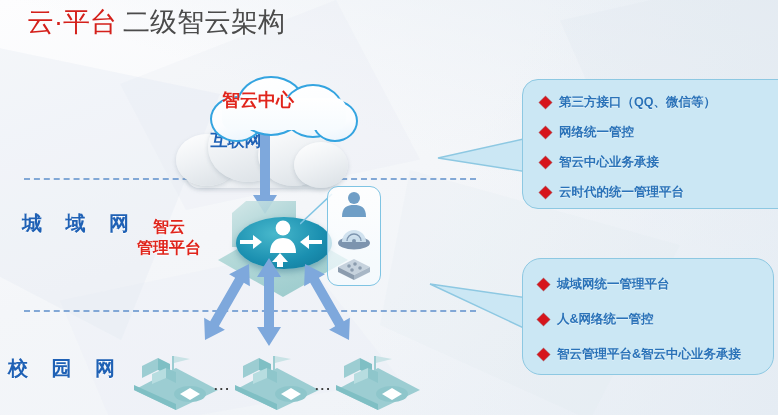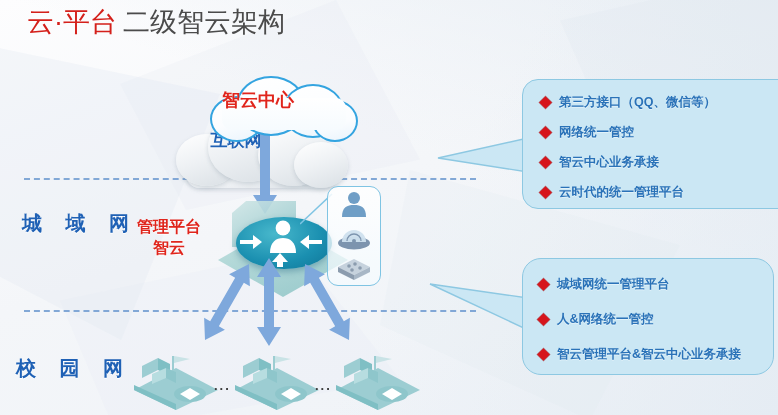--- a/index.html
+++ b/index.html
@@ -38,21 +38,21 @@
   #title .red{color:#d4201b;}
   #title .gray{color:#4b4b4b;margin-left:6px;}
 
   
   .zone-label{
     position:absolute;color:#1f61b5;font-weight:bold;
     font-size:20px;letter-spacing:9px;
     text-shadow:0 1px 0 rgba(255,255,255,.9);
   }
   #zone-metro{left:22px;top:210px;}
-  #zone-campus{left:16px;top:355px;text-align:center;}
+  #zone-campus{left:8px;top:355px;text-align:center;}
 
   
   .divider{
     position:absolute;height:0;left:24px;width:452px;
     border-top:2px dashed #6f9bd1;opacity:.85;
   }
   #divider-top{top:178px;}
   #divider-bottom{top:310px;}
 
   
@@ -218,22 +218,22 @@
     </svg>
     <svg class="disc-glyph" id="pf-arrow-r" width="22" height="14" viewBox="0 0 22 14">
       <polygon points="22,5 9,5 9,0 0,7 9,14 9,9 22,9" fill="#ffffff"></polygon>
     </svg>
     <svg class="disc-glyph" id="pf-arrow-u" width="16" height="14" viewBox="0 0 16 14">
       <polygon points="8,0 16,9 11,9 11,14 5,14 5,9 0,9" fill="#ffffff"></polygon>
     </svg>
   </div>
 
   <div id="label-platform">
+    <div>智云</div>
     <div>管理平台</div>
-    <div>智云</div>
   </div>
 
   <svg id="panel-leader" width="34" height="34" viewBox="0 0 34 34">
     <line x1="0" y1="32" x2="32" y2="2" stroke="#7fc4e3" stroke-width="1.6"></line>
   </svg>
 
   <div id="device-panel">
     <svg width="30" height="26" viewBox="0 0 30 26">
       <circle cx="15" cy="7" r="6" fill="#6f9ec6"></circle>
       <path d="M3 26 C3 16 8 14 15 14 C22 14 27 16 27 26 Z" fill="#6f9ec6"></path>

